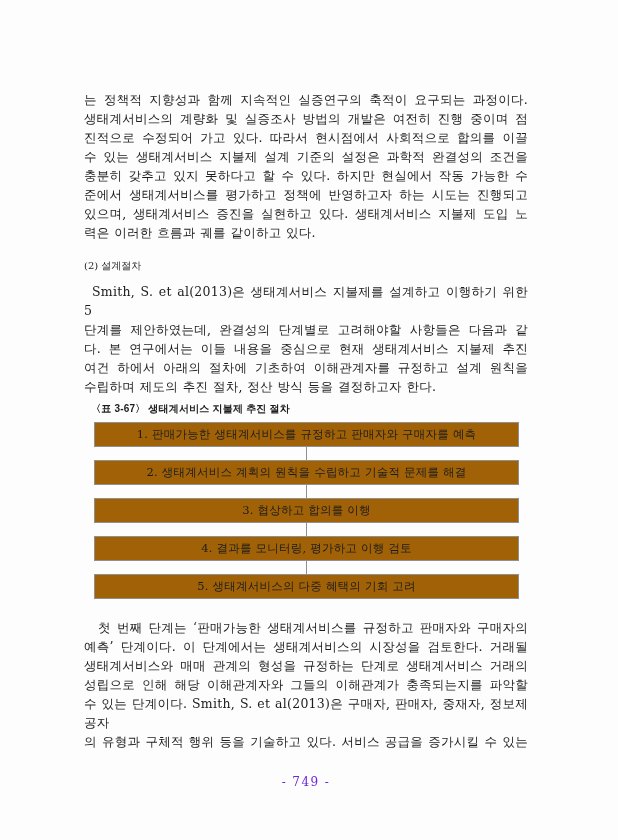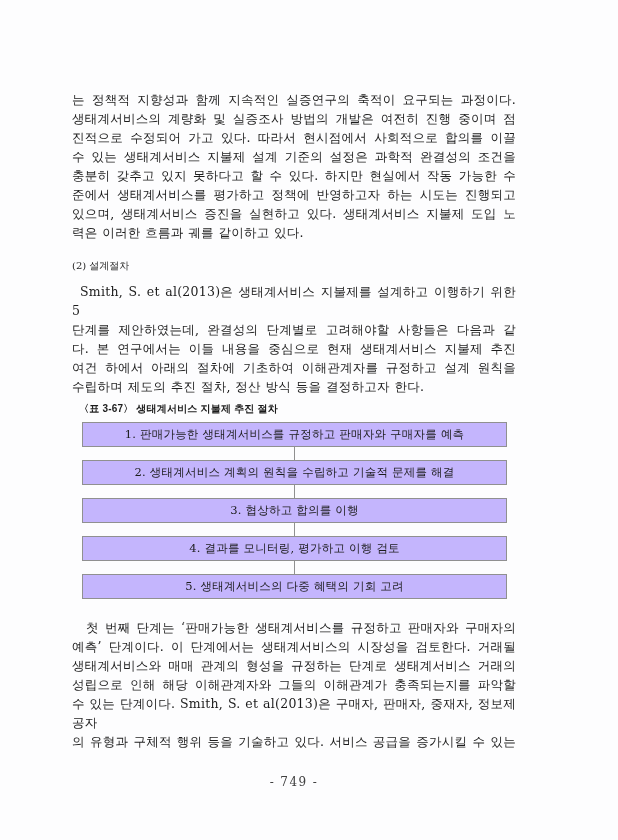--- a/index.html
+++ b/index.html
@@ -10,21 +10,21 @@
   }
   .page {
     position: relative;
     width: 618px; height: 840px;
     background: #fdfdfe;
     color: #1c1c1c;
     overflow: hidden;
   }
   .content {
     position: absolute;
-    left: 72px; top: 90px;
+    left: 84px; top: 90px;
     width: 444px;
   }
   .para { font-size: 12.5px; line-height: 19px; }
   .line {
     text-align: justify;
     text-align-last: justify;
     word-spacing: 0.04em;
     letter-spacing: 0.02em;
     white-space: normal;
   }
@@ -49,21 +49,21 @@
     letter-spacing: 0.02em;
   }
 
   .flow {
     margin-top: 5px;
     margin-left: 10px;
     margin-right: 9px;
   }
   .step-box {
     border: 1px solid #909090;
-    background: #c4b5fd;
+    background: #a16207;
     text-align: center;
     font-size: 11.5px;
     line-height: 23px;
     height: 23px;
     letter-spacing: 0.02em;
     overflow: hidden;
   }
   .step:not(:last-child)::after {
     content: "";
     display: block;
@@ -72,21 +72,21 @@
     background: #909090;
   }
 
   .para-first-step { margin-top: 19px; }
 
   .page-number {
     margin-top: 24px;
     text-align: center;
     font-size: 12px;
     letter-spacing: 0.12em;
-    color: #404040;
+    color: #6d28d9;
   }
 </style>
 </head>
 <body>
 
 <div class="page">
   <div class="content">
 
     <div class="para end-short">
         <div class="line">는 정책적 지향성과 함께 지속적인 실증연구의 축적이 요구되는 과정이다.</div>

